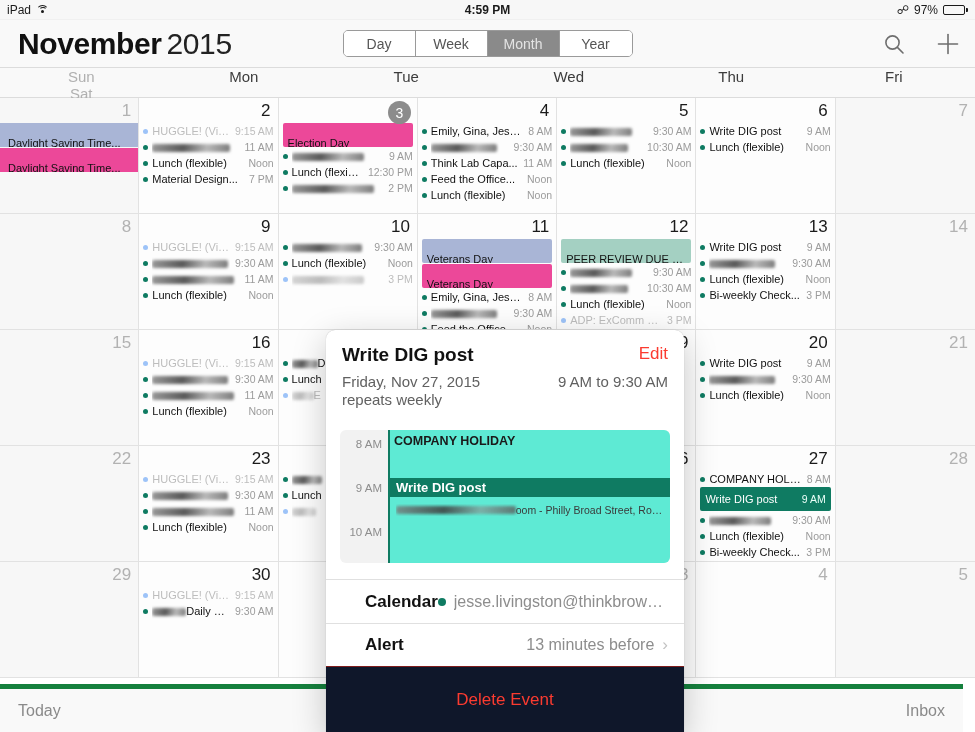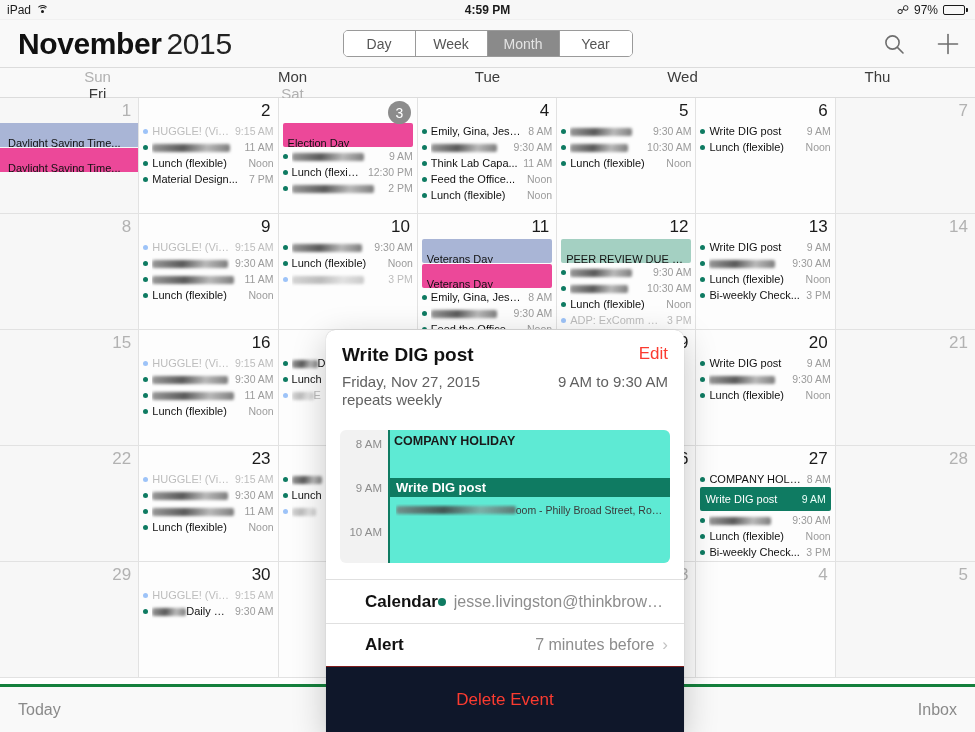--- a/index.html
+++ b/index.html
@@ -48,21 +48,21 @@
   .seg {
     min-width:72px; padding:0 12px; display:flex; align-items:center; justify-content:center;
     font-size:14px; color:#555; background:#fff; border-right:1px solid #9a9a9a; cursor:pointer;
   }
   .seg:last-child { border-right:none; }
   .seg.active { background:#8a8a8a; color:#e4e4e4; }
   .nav-actions { position:absolute; right:14px; display:flex; align-items:center; gap:28px; }
   .ico-btn { width:26px; height:26px; display:flex; align-items:center; justify-content:center; cursor:pointer; color:#6e6e6e; }
 
   
-  .weekdays { display:grid; grid-template-columns:repeat(5,1fr); height:30px; background:#f9f9f9;
+  .weekdays { display:grid; grid-template-columns:repeat(6,1fr); height:30px; background:#f9f9f9;
               border-bottom:1px solid #dcdcdc; }
   .wd { display:flex; align-items:center; justify-content:center; font-size:15px; color:#3c3c3c; }
   .wd.weekend { color:#b0b0b0; }
 
   
   .grid { display:grid; grid-template-columns:repeat(7,1fr);
           grid-template-rows:repeat(5, 1fr) 54px; height:634px; }
   .cell { border-right:1px solid #e2e2e2; border-bottom:1px solid #e2e2e2;
           padding:3px 4px 0 4px; overflow:hidden; position:relative; background:#fdfdfd; }
   .cell.weekend { background:#f7f7f7; }
@@ -98,22 +98,22 @@
   .banner.lav { background:#ec4899; }
   .banner.teal { background:#a4d0c2; }
   .banner.sel { background:#0f7b62; color:#fff; display:flex; align-items:center; }
   .banner.sel .ti { flex:1 1 auto; overflow:hidden; text-overflow:ellipsis; }
   .banner.sel .tm { flex:0 0 auto; margin-left:6px; font-size:10.5px; color:#eafff8; }
   .cell.sun-bleed { padding-left:0; padding-right:0; }
   .cell.sun-bleed .daynum { padding-right:7px; }
   .cell.sun-bleed .banner { border-radius:0; padding-left:8px; }
 
   
-  .toolbar { position:absolute; bottom:0; left:0; right:0; height:48px; background:#f9f9f9;
-             border-top:3px solid #15803d; display:flex; align-items:center;
+  .toolbar { position:absolute; bottom:0; left:0; right:12px; height:48px; background:#f9f9f9;
+             border-top:5px solid #15803d; display:flex; align-items:center;
              justify-content:space-between; padding:0 18px; }
   .tb-btn { font-size:16px; color:#8a8a8a; cursor:pointer; }
 
   
   .popover {
     position:absolute; left:326px; top:330px; width:358px; height:402px;
     background:#fff; border-radius:9px 9px 0 0;
     box-shadow:0 0 1px rgba(0,0,0,.28), 0 10px 34px rgba(0,0,0,.22);
     overflow:hidden; display:flex; flex-direction:column;
   }
@@ -656,21 +656,21 @@
       <div class="prow">
         <div class="prow-label">Calendar</div>
         <div class="prow-val">
           <span class="caldot"></span>
           <span class="txt">jesse.livingston@thinkbrownst...</span>
         </div>
       </div>
       <div class="prow">
         <div class="prow-label">Alert</div>
         <div class="prow-val">
-          <span class="txt">7 minutes before</span>
+          <span class="txt">13 minutes before</span>
           <span class="chev">›</span>
         </div>
       </div>
     </div>
 
     <div class="pop-delete">
       <span>Delete Event</span>
     </div>
   </div>
 </div>

